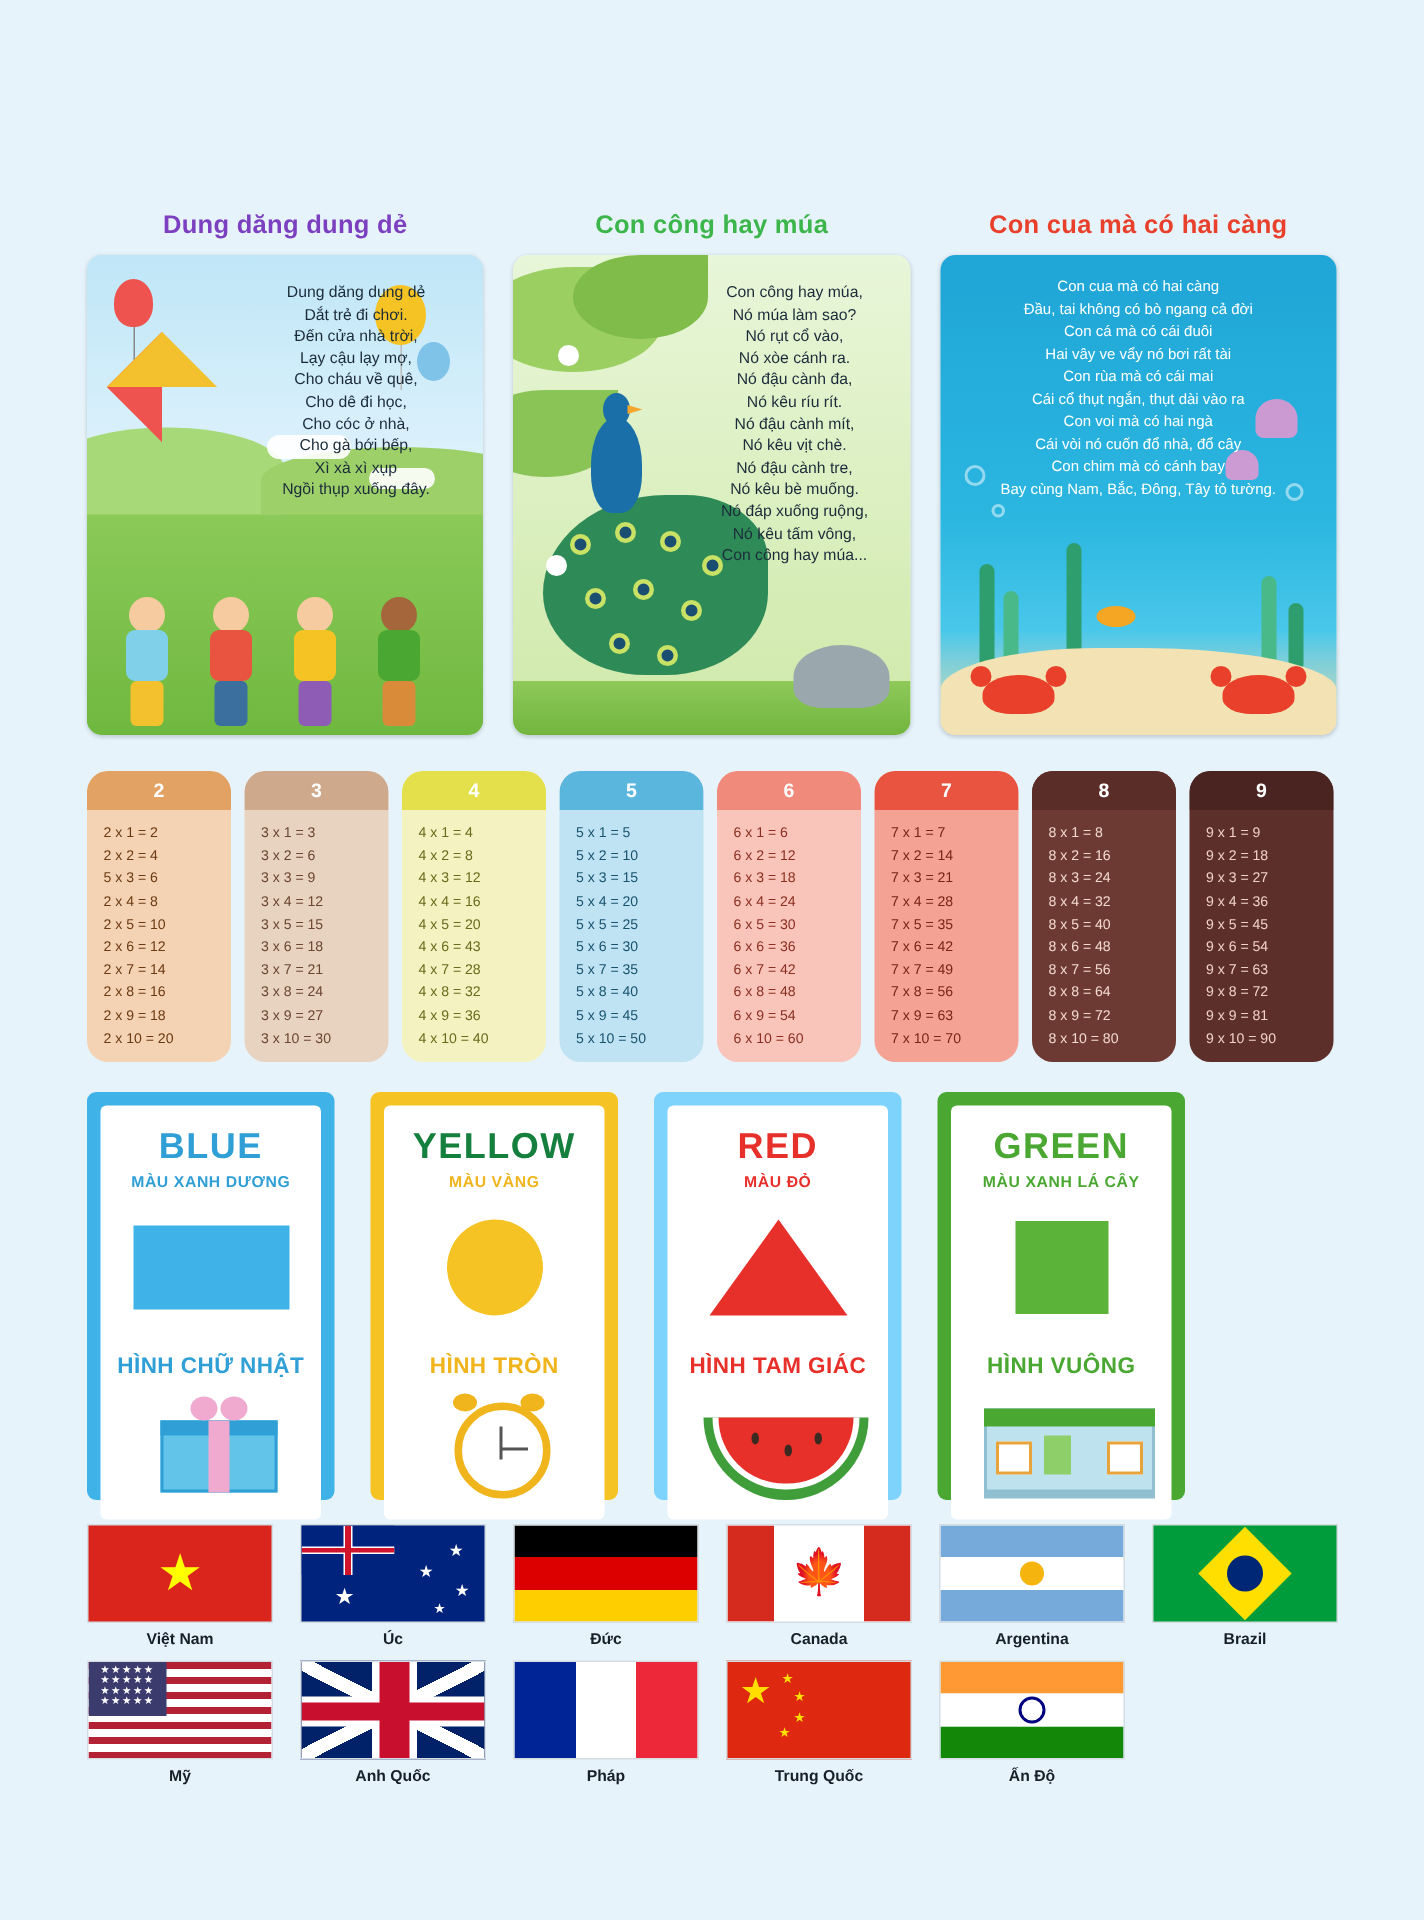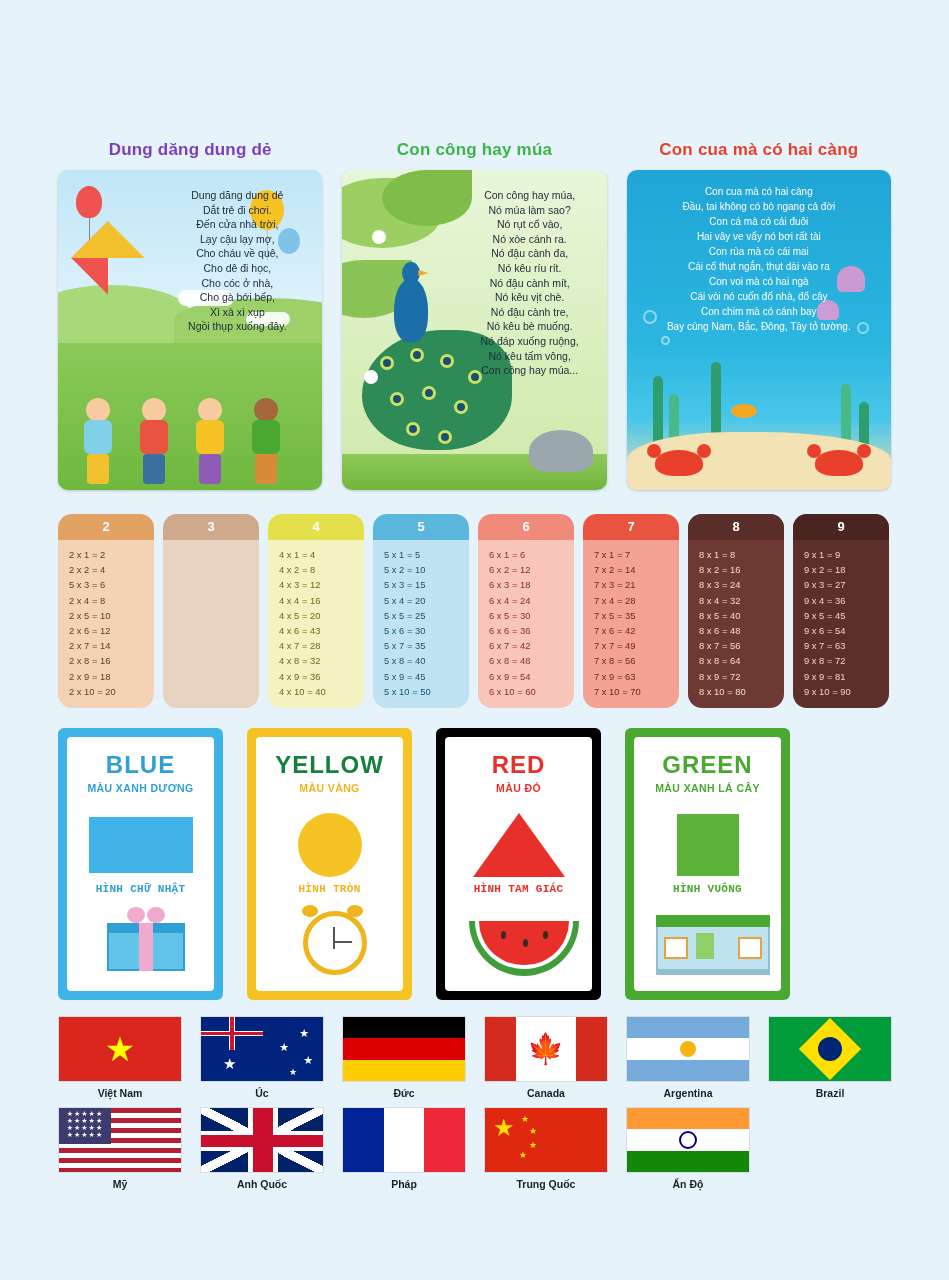--- a/index.html
+++ b/index.html
@@ -127,21 +127,21 @@
     display:flex; flex-direction:column;
   }
   .colorcard-inner {
     flex:1; background:#fff; border-radius:4px;
     display:flex; flex-direction:column; align-items:center;
     padding-top: 14px;
   }
   .color-word { font-size: 24px; font-weight: bold; letter-spacing:1px; }
   .color-vi { font-size: 10.5px; font-weight: bold; margin-top: 3px; letter-spacing:.4px; }
   .shape-area { margin-top: 14px; height: 74px; display:flex; align-items:center; justify-content:center; }
-  .shape-name { font-size: 11px; font-weight: bold; margin-top: 1px; letter-spacing:.3px;font-family:Liberation Mono, monospace; }
+  .shape-name { font-size: 15px; font-weight: bold; margin-top: 20px; letter-spacing:.3px; }
   .obj-area { margin-top: 8px; height: 86px; width:100%; position:relative; }
 
   
   .flags { padding: 16px 58px 0 58px; }
   .flag-row { display:flex; gap:18px; margin-bottom: 8px; }
   .flag-cell { width: 124px; text-align:center; }
   .flag {
     width: 124px; height: 66px; position:relative; overflow:hidden;
     border: 1px solid #d5dde3;
   }
@@ -284,20 +284,32 @@
         <div>2 x 6 = 12</div>
         <div>2 x 7 = 14</div>
         <div>2 x 8 = 16</div>
         <div>2 x 9 = 18</div>
         <div>2 x 10 = 20</div>
       </div>
     </div>
 
     <div class="tbl" style="background:#e8d3c1">
       <div class="tbl-head" style="background:#cfa98b">3</div>
+      <div class="tbl-body" style="color:#6a4630">
+        <div>3 x 1 = 3</div>
+        <div>3 x 2 = 6</div>
+        <div>3 x 3 = 9</div>
+        <div>3 x 4 = 12</div>
+        <div>3 x 5 = 15</div>
+        <div>3 x 6 = 18</div>
+        <div>3 x 7 = 21</div>
+        <div>3 x 8 = 24</div>
+        <div>3 x 9 = 27</div>
+        <div>3 x 10 = 30</div>
+      </div>
     </div>
 
     <div class="tbl" style="background:#f3f2c0">
       <div class="tbl-head" style="background:#e3e04c">4</div>
       <div class="tbl-body" style="color:#6c6a1c">
         <div>4 x 1 = 4</div>
         <div>4 x 2 = 8</div>
         <div>4 x 3 = 12</div>
         <div>4 x 4 = 16</div>
         <div>4 x 5 = 20</div>
@@ -421,21 +433,21 @@
         <div class="obj-area">
           <div style="position:absolute;left:47px;top:8px;width:64px;height:64px;border-radius:50%;background:#fff;border:5px solid #f0b41c;"></div>
           <div style="position:absolute;left:77px;top:24px;width:2px;height:22px;background:#555;"></div>
           <div style="position:absolute;left:78px;top:38px;width:18px;height:2px;background:#555;"></div>
           <div style="position:absolute;left:46px;top:2px;width:16px;height:12px;border-radius:50%;background:#f0b41c;"></div>
           <div style="position:absolute;right:40px;top:2px;width:16px;height:12px;border-radius:50%;background:#f0b41c;"></div>
         </div>
       </div>
     </div>
 
-    <div class="colorcard" style="background:#000000">
+    <div class="colorcard" style="background:#7dd3fc">
       <div class="colorcard-inner">
         <div class="color-word" style="color:#e8302b">RED</div>
         <div class="color-vi" style="color:#e8302b">MÀU ĐỎ</div>
         <div class="shape-area">
           <div style="width:0;height:0;border-left:46px solid transparent;border-right:46px solid transparent;border-bottom:64px solid #e8302b;"></div>
         </div>
         <div class="shape-name" style="color:#e8302b">HÌNH TAM GIÁC</div>
         <div class="obj-area">
           <div style="position:absolute;left:24px;top:18px;width:110px;height:55px;border-radius:0 0 110px 110px;background:#3f9e3a;"></div>
           <div style="position:absolute;left:30px;top:18px;width:98px;height:48px;border-radius:0 0 98px 98px;background:#fff;"></div>

